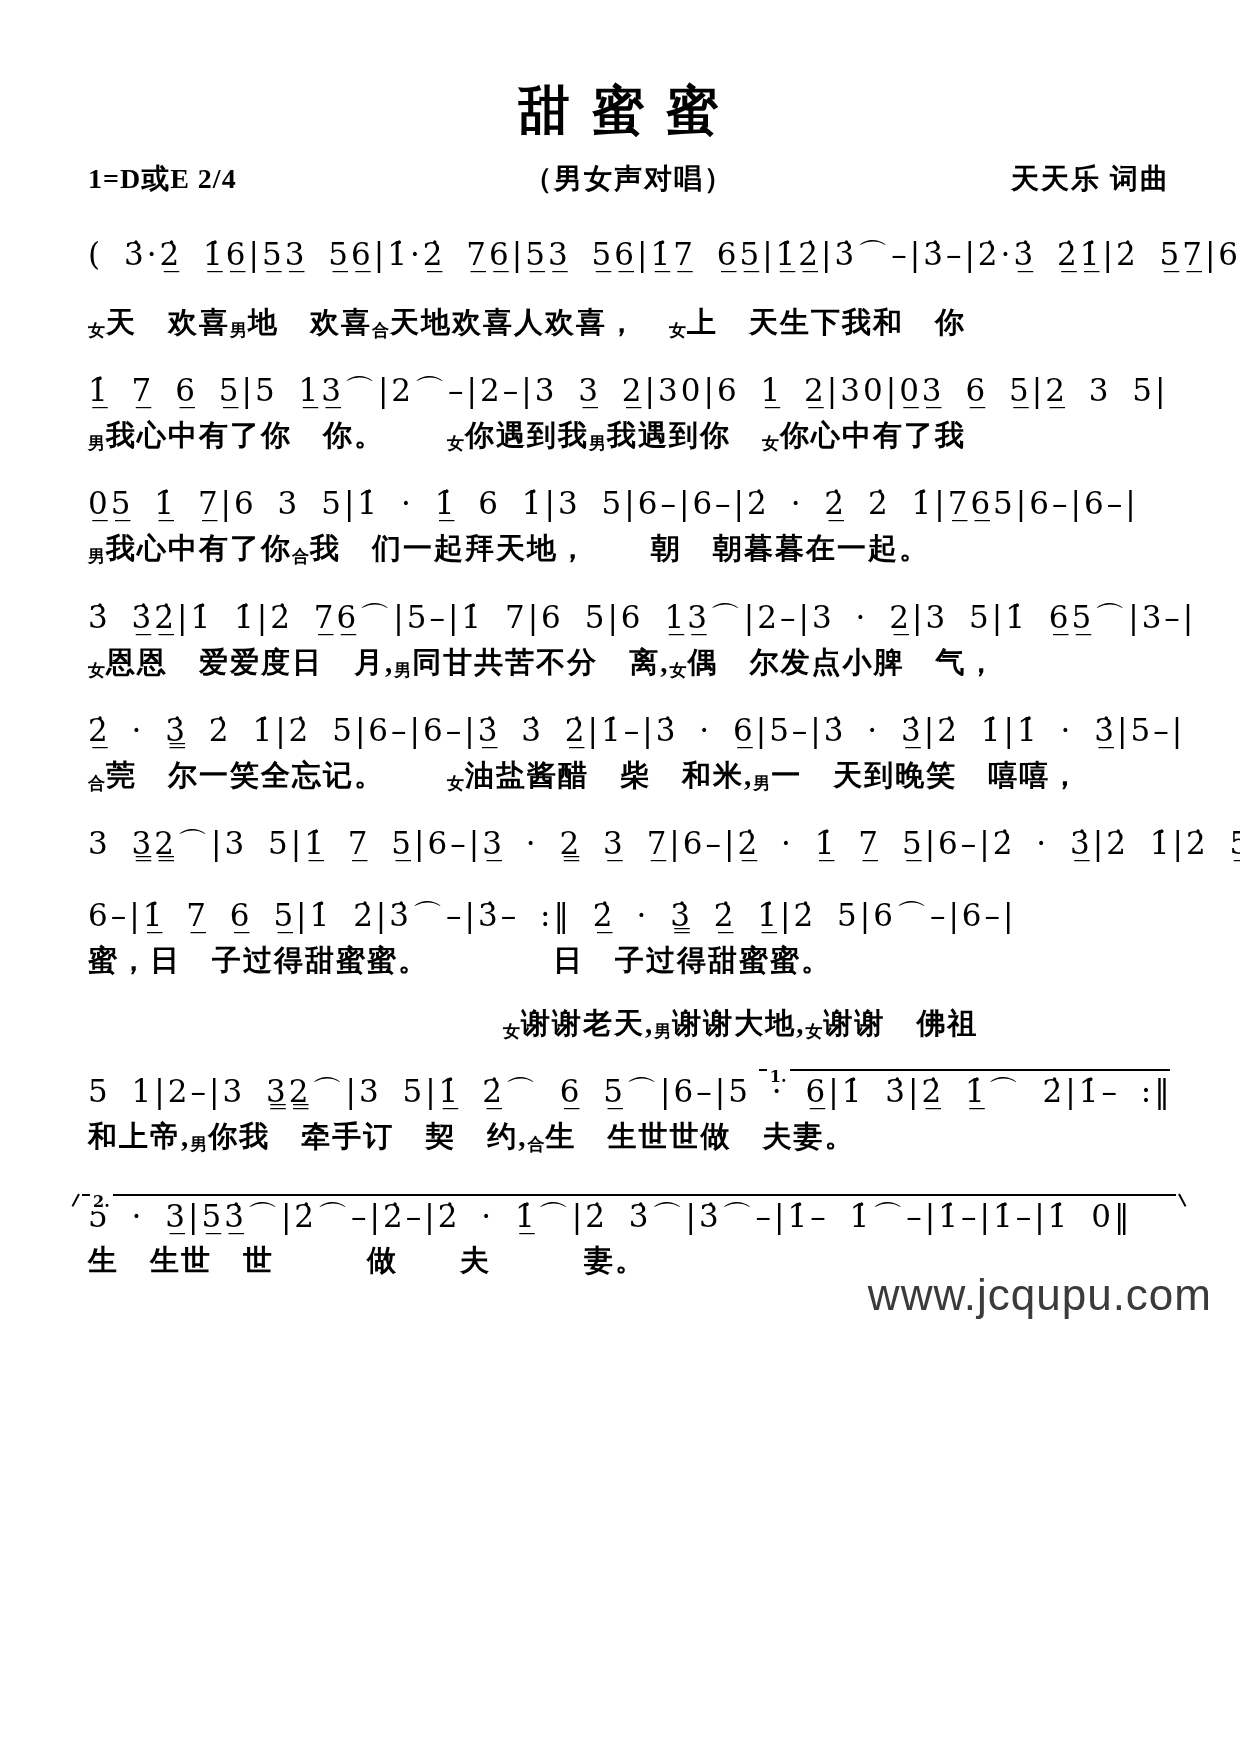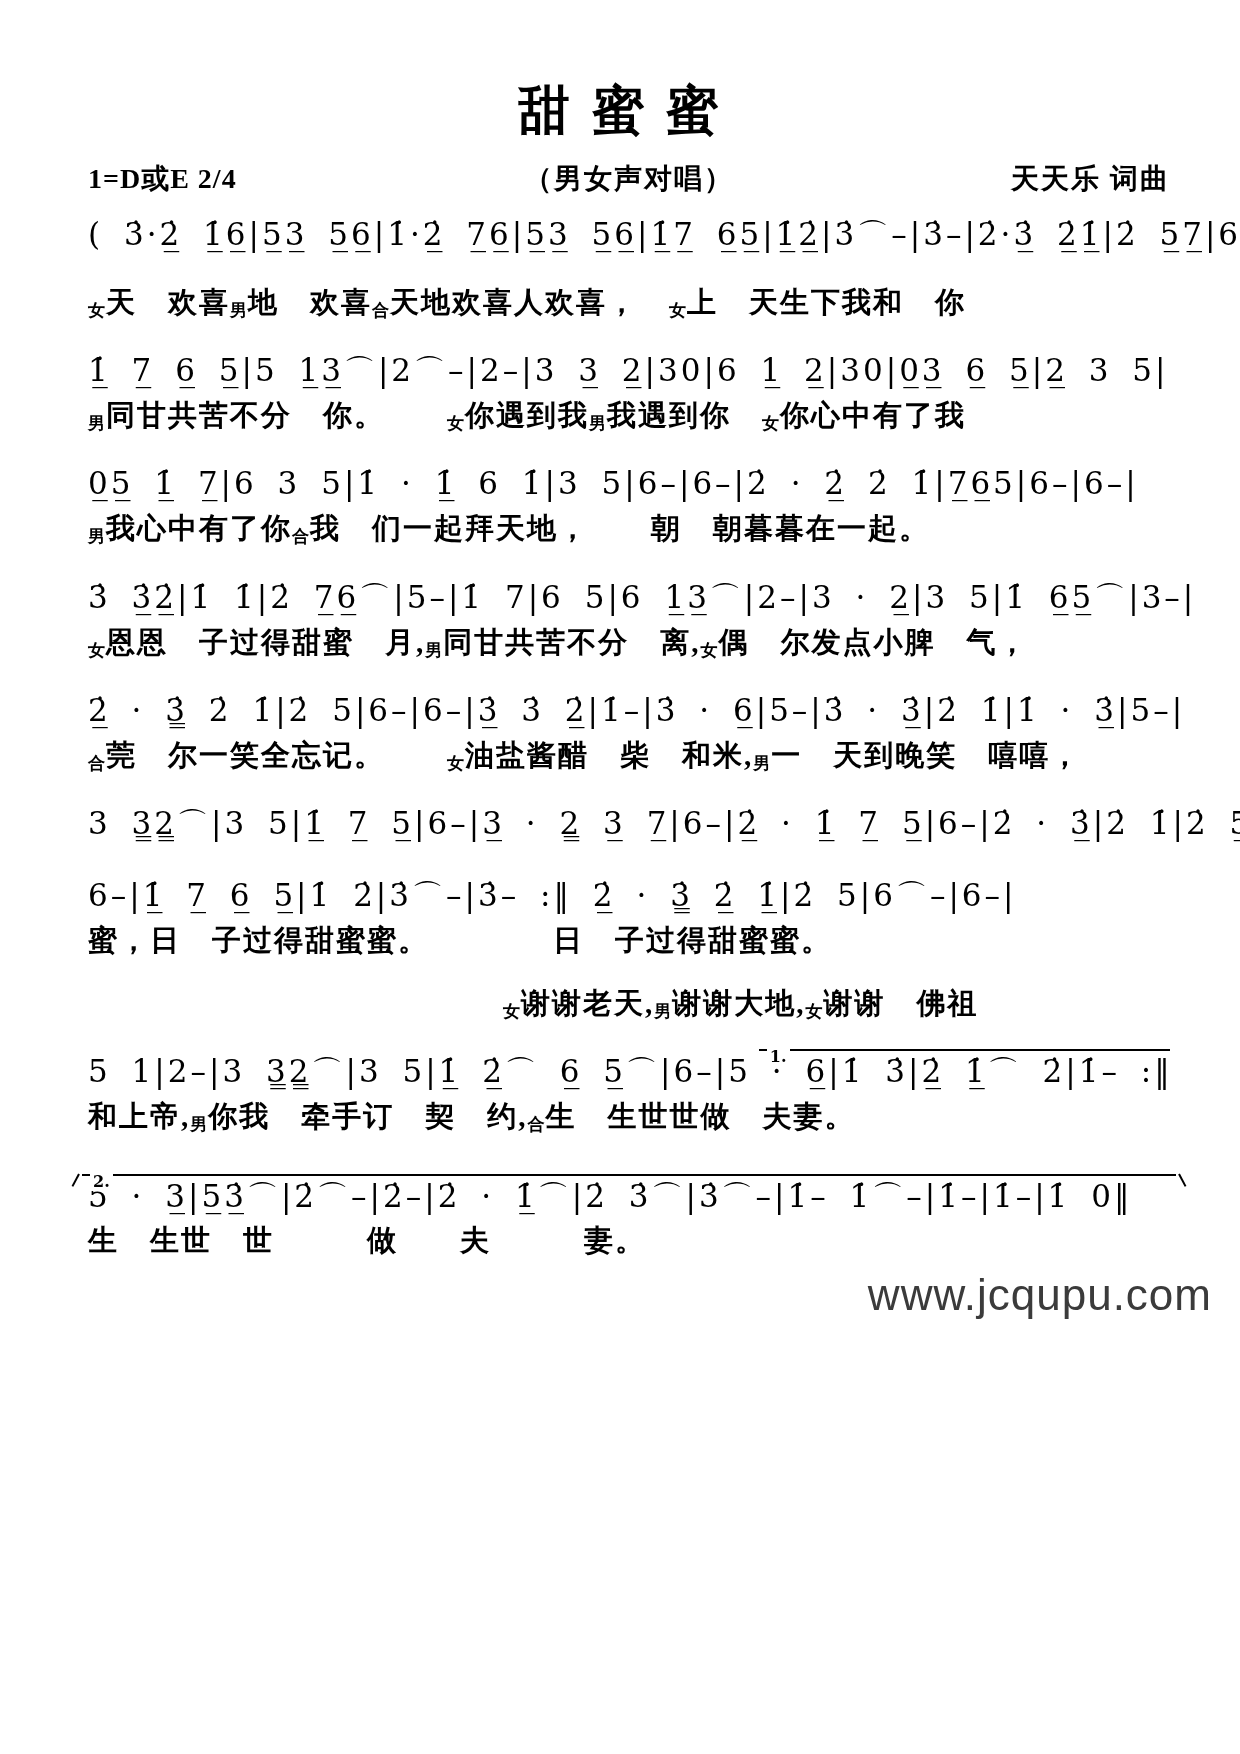--- a/index.html
+++ b/index.html
@@ -18,21 +18,21 @@
     font-weight:900;
     letter-spacing:22px;
     margin:18px 0 14px 0;
   }
   .meta-row{
     display:grid;
     grid-template-columns:1fr auto 1fr;
     align-items:center;
     font-size:28px;
     font-weight:bold;
-    margin-bottom:14px;
+    margin-bottom:34px;
   }
   .meta-key{justify-self:start;letter-spacing:1px;}
   .meta-subtitle{justify-self:center;letter-spacing:2px;}
   .meta-credit{justify-self:end;letter-spacing:2px;text-align:center;}
 
   .system{position:relative;margin-bottom:27px;}
   .system.gap-large{margin-top:38px;}
   .notation{
     font-family:"DejaVu Serif", serif;
     font-size:31px;
@@ -106,29 +106,29 @@
 
   <div>
       <div class="system">
         <div class="notation">( 3̇·2̲̇ 1̲̇6̲|5̲3̲ 5̲6̲|1̇·2̲̇ 7̲6̲|5̲3̲ 5̲6̲|1̲̇7̲ 6̲5̲|1̲̇2̲̇|3̇⌒–|3̇–|2̇·3̲̇ 2̲̇1̲̇|2̇ 5̲7̲|6⌒–|6–|)</div>
       </div>
       <div class="system">
         <div class="lyrics"><span class="part">女</span><span>天　欢喜</span><span class="part">男</span><span>地　欢喜</span><span class="part">合</span><span>天地欢喜人欢喜，　</span><span class="part">女</span><span>上　天生下我和　你</span></div>
       </div>
       <div class="system">
         <div class="notation">1̲̇ 7̲ 6̲ 5̲|5 1̲3̲⌒|2⌒–|2–|3 3̲ 2̲|30|6 1̲ 2̲|30|0̲3̲ 6̲ 5̲|2̲ 3 5|</div>
-        <div class="lyrics"><span class="part">男</span><span>同甘共苦不分　你。　　</span><span class="part">女</span><span>你遇到我</span><span class="part">男</span><span>我遇到你　</span><span class="part">女</span><span>你心中有了我</span></div>
+        <div class="lyrics"><span class="part">男</span><span>我心中有了你　你。　　</span><span class="part">女</span><span>你遇到我</span><span class="part">男</span><span>我遇到你　</span><span class="part">女</span><span>你心中有了我</span></div>
       </div>
       <div class="system">
         <div class="notation">0̲5̲ 1̲̇ 7̲|6 3 5|1̇ · 1̲̇ 6 1̇|3 5|6–|6–|2̇ · 2̲̇ 2̇ 1̇|7̲6̲5|6–|6–|</div>
         <div class="lyrics"><span class="part">男</span><span>我心中有了你</span><span class="part">合</span><span>我　们一起拜天地，　　朝　朝暮暮在一起。</span></div>
       </div>
       <div class="system">
         <div class="notation">3̇ 3̲̇2̲̇|1̇ 1̇|2̇ 7̲6̲⌒|5–|1̇ 7|6 5|6 1̲3̲⌒|2–|3 · 2̲|3 5|1̇ 6̲5̲⌒|3–|</div>
-        <div class="lyrics"><span class="part">女</span><span>恩恩　子过得甜蜜　月,</span><span class="part">男</span><span>同甘共苦不分　离,</span><span class="part">女</span><span>偶　尔发点小脾　气，</span></div>
+        <div class="lyrics"><span class="part">女</span><span>恩恩　爱爱度日　月,</span><span class="part">男</span><span>同甘共苦不分　离,</span><span class="part">女</span><span>偶　尔发点小脾　气，</span></div>
       </div>
       <div class="system">
         <div class="notation">2̲̇ · 3̳̇ 2̇ 1̇|2̇ 5|6–|6–|3̲̇ 3̇ 2̲̇|1̇–|3̇ · 6̲|5–|3̇ · 3̲̇|2̇ 1̇|1̇ · 3̲̇|5–|</div>
         <div class="lyrics"><span class="part">合</span><span>莞　尔一笑全忘记。　　</span><span class="part">女</span><span>油盐酱醋　柴　和米,</span><span class="part">男</span><span>一　天到晚笑　嘻嘻，</span></div>
       </div>
       <div class="system">
         <div class="notation">3 3̳2̳⌒|3 5|1̲̇ 7̲ 5̲|6–|3̲ · 2̳ 3̲ 7̲|6–|2̲̇ · 1̲̇ 7̲ 5̲|6–|2̇ · 3̲̇|2̇ 1̇|2̇ 5̲7̲⌒|</div>
       </div>
       <div class="system">
         <div class="notation">6–|1̲̇ 7̲ 6̲ 5̲|1̇ 2̇|3̇⌒–|3̇– :‖ 2̲̇ · 3̳̇ 2̲̇ 1̲̇|2̇ 5|6⌒–|6–|</div>

